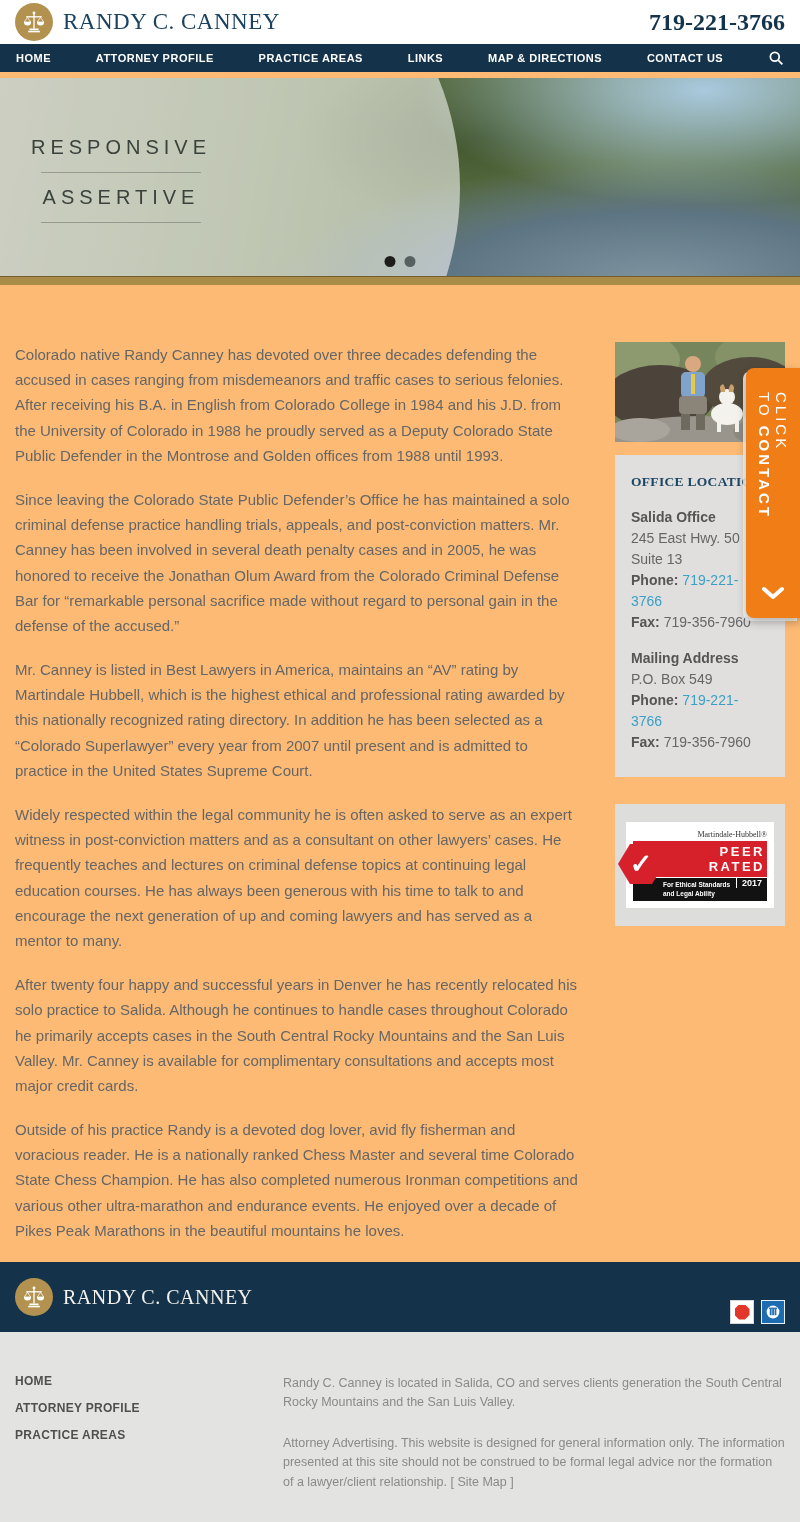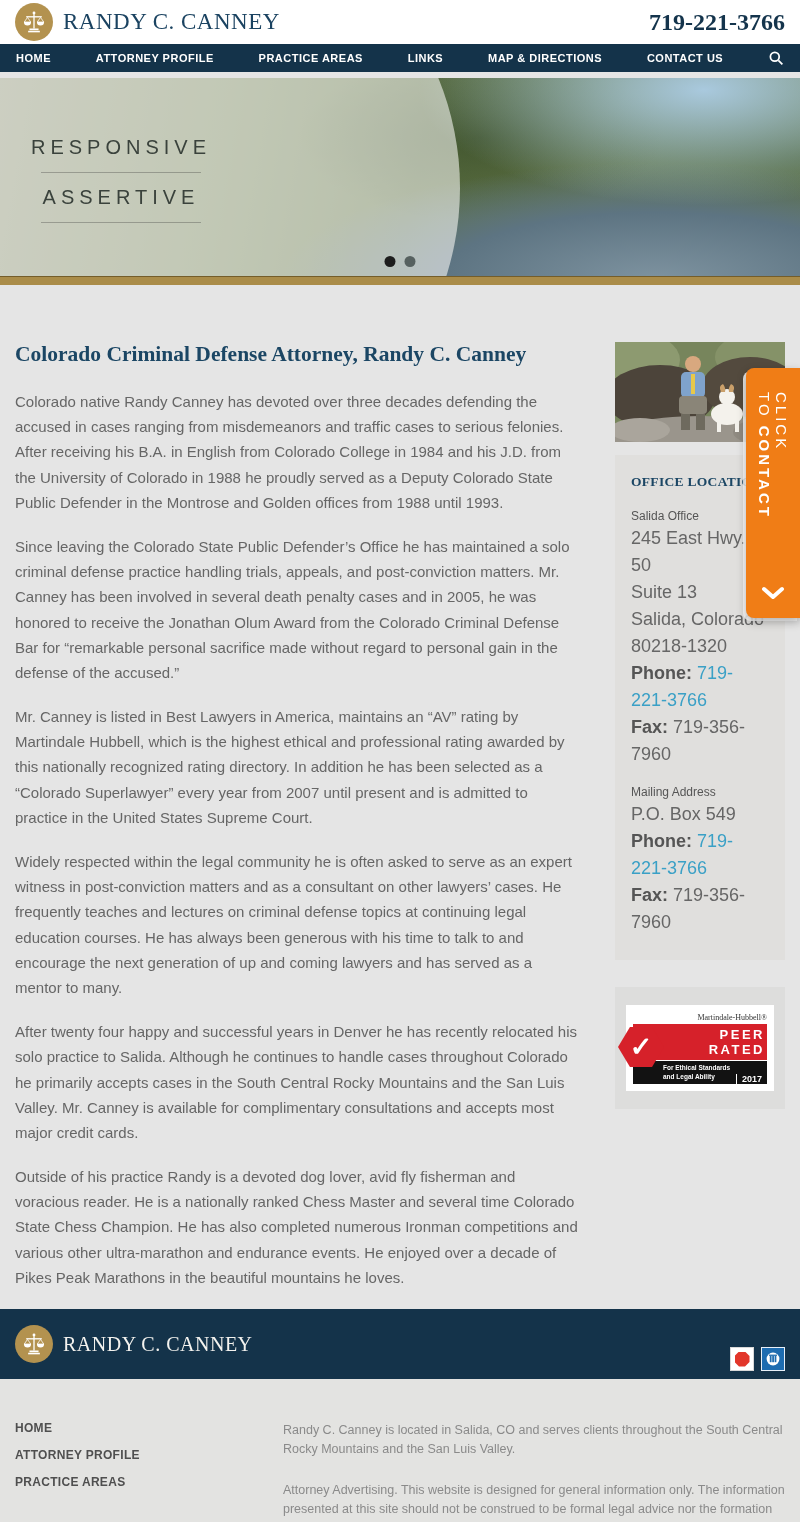--- a/index.html
+++ b/index.html
@@ -1,18 +1,18 @@
 <!DOCTYPE html>
 <html><head>
 <meta charset="utf-8">
 <style>
   * { margin:0; padding:0; box-sizing:border-box; }
   html,body { background:#ffffff; }
   body { width:800px; font-family:"Liberation Sans", sans-serif; }
-  .page { position:relative; width:800px; height:1522px; overflow:hidden; background:#e5e5e5; }
+  .page { position:relative; width:800px; height:1522px; overflow:hidden; background:#fdba74; }
 
   
   .header { height:44px; display:flex; align-items:center; padding:0 15px; background:#fff; }
   .brand { display:flex; align-items:center; gap:10px; }
   .logo-circle { width:38px; height:38px; border-radius:50%; background:#b3924f; display:flex; align-items:center; justify-content:center; flex-shrink:0; }
   .brand-name { font-family:"Liberation Serif", serif; font-size:23px; color:#1b4361; letter-spacing:.5px; white-space:nowrap; }
   .header-phone { margin-left:auto; font-family:"Liberation Serif", serif; font-weight:700; font-size:24px; color:#14344c; }
 
   
   .nav { height:28px; background:#14334a; display:flex; align-items:center; justify-content:space-between; padding:0 16px; }
@@ -42,31 +42,31 @@
   
   .main { display:flex; padding:57px 15px 0; gap:37px; }
   .content { width:563px; }
   .page-title { font-family:"Liberation Serif", serif; font-size:21.5px; font-weight:700; color:#1b4664; margin-bottom:22px; }
   .content p { font-size:15px; color:#666; line-height:1.68; margin-bottom:19px; }
 
   .sidebar { width:170px; flex-shrink:0; }
   .attorney-photo { width:170px; height:100px; display:block; margin-bottom:13px; }
   .office-box { background:#e0dfdd; padding:19px 16px 24px; margin-bottom:27px; }
   .office-heading { font-family:"Liberation Serif", serif; font-weight:700; font-size:13.5px; color:#1b4664; letter-spacing:.3px; margin-bottom:17px; white-space:nowrap; }
-  .office-name { font-weight:400; color:#555; font-size:12px; line-height:1.5; }
-  .office-line { font-size:18px; color:#666; line-height:1.5; }
+  .office-name { font-weight:700; color:#555; font-size:14px; line-height:1.5; }
+  .office-line { font-size:14px; color:#666; line-height:1.5; }
   .office-label { font-weight:700; color:#555; }
   .phone-link { color:#3aa0c6; text-decoration:none; cursor:pointer; }
   .office-block + .office-block { margin-top:15px; }
 
   .peer-box { background:#dddddc; height:122px; display:flex; align-items:center; justify-content:center; cursor:pointer; }
   .peer-badge { position:relative; width:148px; background:#fff; padding:8px 7px 7px 7px; }
   .peer-brand { text-align:right; font-size:8px; color:#333; margin-bottom:2px; font-family:"Liberation Serif", serif; }
   .peer-red { background:#d6212a; color:#fff; font-weight:700; letter-spacing:2.5px; font-size:13px; text-align:right; padding:3px 2px 3px 26px; }
-  .peer-black { background:#121212; color:#fff; display:flex; align-items:flex-end; margin-top:1px; }
+  .peer-black { background:#121212; color:#fff; display:flex; align-items:flex-start; margin-top:1px; }
   .peer-sub { font-size:6.5px; font-weight:700; line-height:1.3; padding:3px 2px 3px 30px; }
   .peer-year { margin-left:auto; border-left:1px solid #fff; font-size:9px; font-weight:700; display:flex; align-items:center; padding:0 5px; }
   .peer-hex { position:absolute; left:-8px; top:22px; width:46px; height:40px; background:#d6212a;
     clip-path:polygon(26% 0, 74% 0, 100% 50%, 74% 100%, 26% 100%, 0 50%);
     display:flex; align-items:center; justify-content:center; color:#fff; font-size:27px; font-weight:700; }
 
   
   .contact-tab { position:absolute; top:368px; right:0; width:54px; height:250px; background:#f07d16;
     border-radius:8px 0 0 8px; box-shadow:0 4px 10px rgba(0,0,0,.3), -3px 3px 0 rgba(255,255,255,.85);
     display:flex; flex-direction:column; align-items:center; padding:24px 0 14px; cursor:pointer; }
@@ -141,21 +141,20 @@
     </div>
     <div class="hero-dots">
       <div class="dot active"></div>
       <div class="dot idle"></div>
     </div>
   </div>
   <div class="gold-bar"></div>
 
   <div class="main">
     <div class="content">
-      <h1 class="page-title">Colorado Criminal Defense Attorney, Randy C. Canney</h1>
       <p>Colorado native Randy Canney has devoted over three decades defending the accused in cases ranging from misdemeanors and traffic cases to serious felonies. After receiving his B.A. in English from Colorado College in 1984 and his J.D. from the University of Colorado in 1988 he proudly served as a Deputy Colorado State Public Defender in the Montrose and Golden offices from 1988 until 1993.</p>
       <p>Since leaving the Colorado State Public Defender’s Office he has maintained a solo criminal defense practice handling trials, appeals, and post-conviction matters. Mr. Canney has been involved in several death penalty cases and in 2005, he was honored to receive the Jonathan Olum Award from the Colorado Criminal Defense Bar for “remarkable personal sacrifice made without regard to personal gain in the defense of the accused.”</p>
       <p>Mr. Canney is listed in Best Lawyers in America, maintains an “AV” rating by Martindale Hubbell, which is the highest ethical and professional rating awarded by this nationally recognized rating directory. In addition he has been selected as a “Colorado Superlawyer” every year from 2007 until present and is admitted to practice in the United States Supreme Court.</p>
       <p>Widely respected within the legal community he is often asked to serve as an expert witness in post-conviction matters and as a consultant on other lawyers’ cases. He frequently teaches and lectures on criminal defense topics at continuing legal education courses. He has always been generous with his time to talk to and encourage the next generation of up and coming lawyers and has served as a mentor to many.</p>
       <p>After twenty four happy and successful years in Denver he has recently relocated his solo practice to Salida. Although he continues to handle cases throughout Colorado he primarily accepts cases in the South Central Rocky Mountains and the San Luis Valley. Mr. Canney is available for complimentary consultations and accepts most major credit cards.</p>
       <p>Outside of his practice Randy is a devoted dog lover, avid fly fisherman and voracious reader. He is a nationally ranked Chess Master and several time Colorado State Chess Champion. He has also completed numerous Ironman competitions and various other ultra-marathon and endurance events. He enjoyed over a decade of Pikes Peak Marathons in the beautiful mountains he loves.</p>
     </div>
 
     <div class="sidebar">
 
@@ -184,21 +183,20 @@
         <path d="M118 50 q3 -6 -2 -8 q-3 4 -2 8 Z" fill="#caa06a"></path>
       </svg>
 
       <div class="office-box">
         <div class="office-heading">OFFICE LOCATIONS</div>
 
         <div class="office-block">
           <div class="office-name">Salida Office</div>
           <div class="office-line">245 East Hwy. 50</div>
           <div class="office-line">Suite 13</div>
-          <div class="office-line">Salida, Colorado 80218-1320</div>
           <div class="office-line">
             <span class="office-label">Phone:</span>
             <a class="phone-link">719-221-3766</a>
           </div>
           <div class="office-line">
             <span class="office-label">Fax:</span>
             <span>719-356-7960</span>
           </div>
         </div>
 
@@ -282,19 +280,19 @@
   </div>
 
   <div class="footer-bottom">
     <div class="f-links">
       <div class="f-link">HOME</div>
       <div class="f-link">ATTORNEY PROFILE</div>
       <div class="f-link">PRACTICE AREAS</div>
 
     </div>
     <div class="f-info">
-      <p>Randy C. Canney is located in Salida, CO and serves clients throughout the South Central Rocky Mountains and the San Luis Valley.</p>
+      <p>Randy C. Canney is located in Salida, CO and serves clients generation the South Central Rocky Mountains and the San Luis Valley.</p>
       <p>Attorney Advertising. This website is designed for general information only. The information presented at this site should not be construed to be formal legal advice nor the formation of a lawyer/client relationship. [ Site Map ]</p>
 
     </div>
   </div>
 
 </div>
 
 </body></html>

